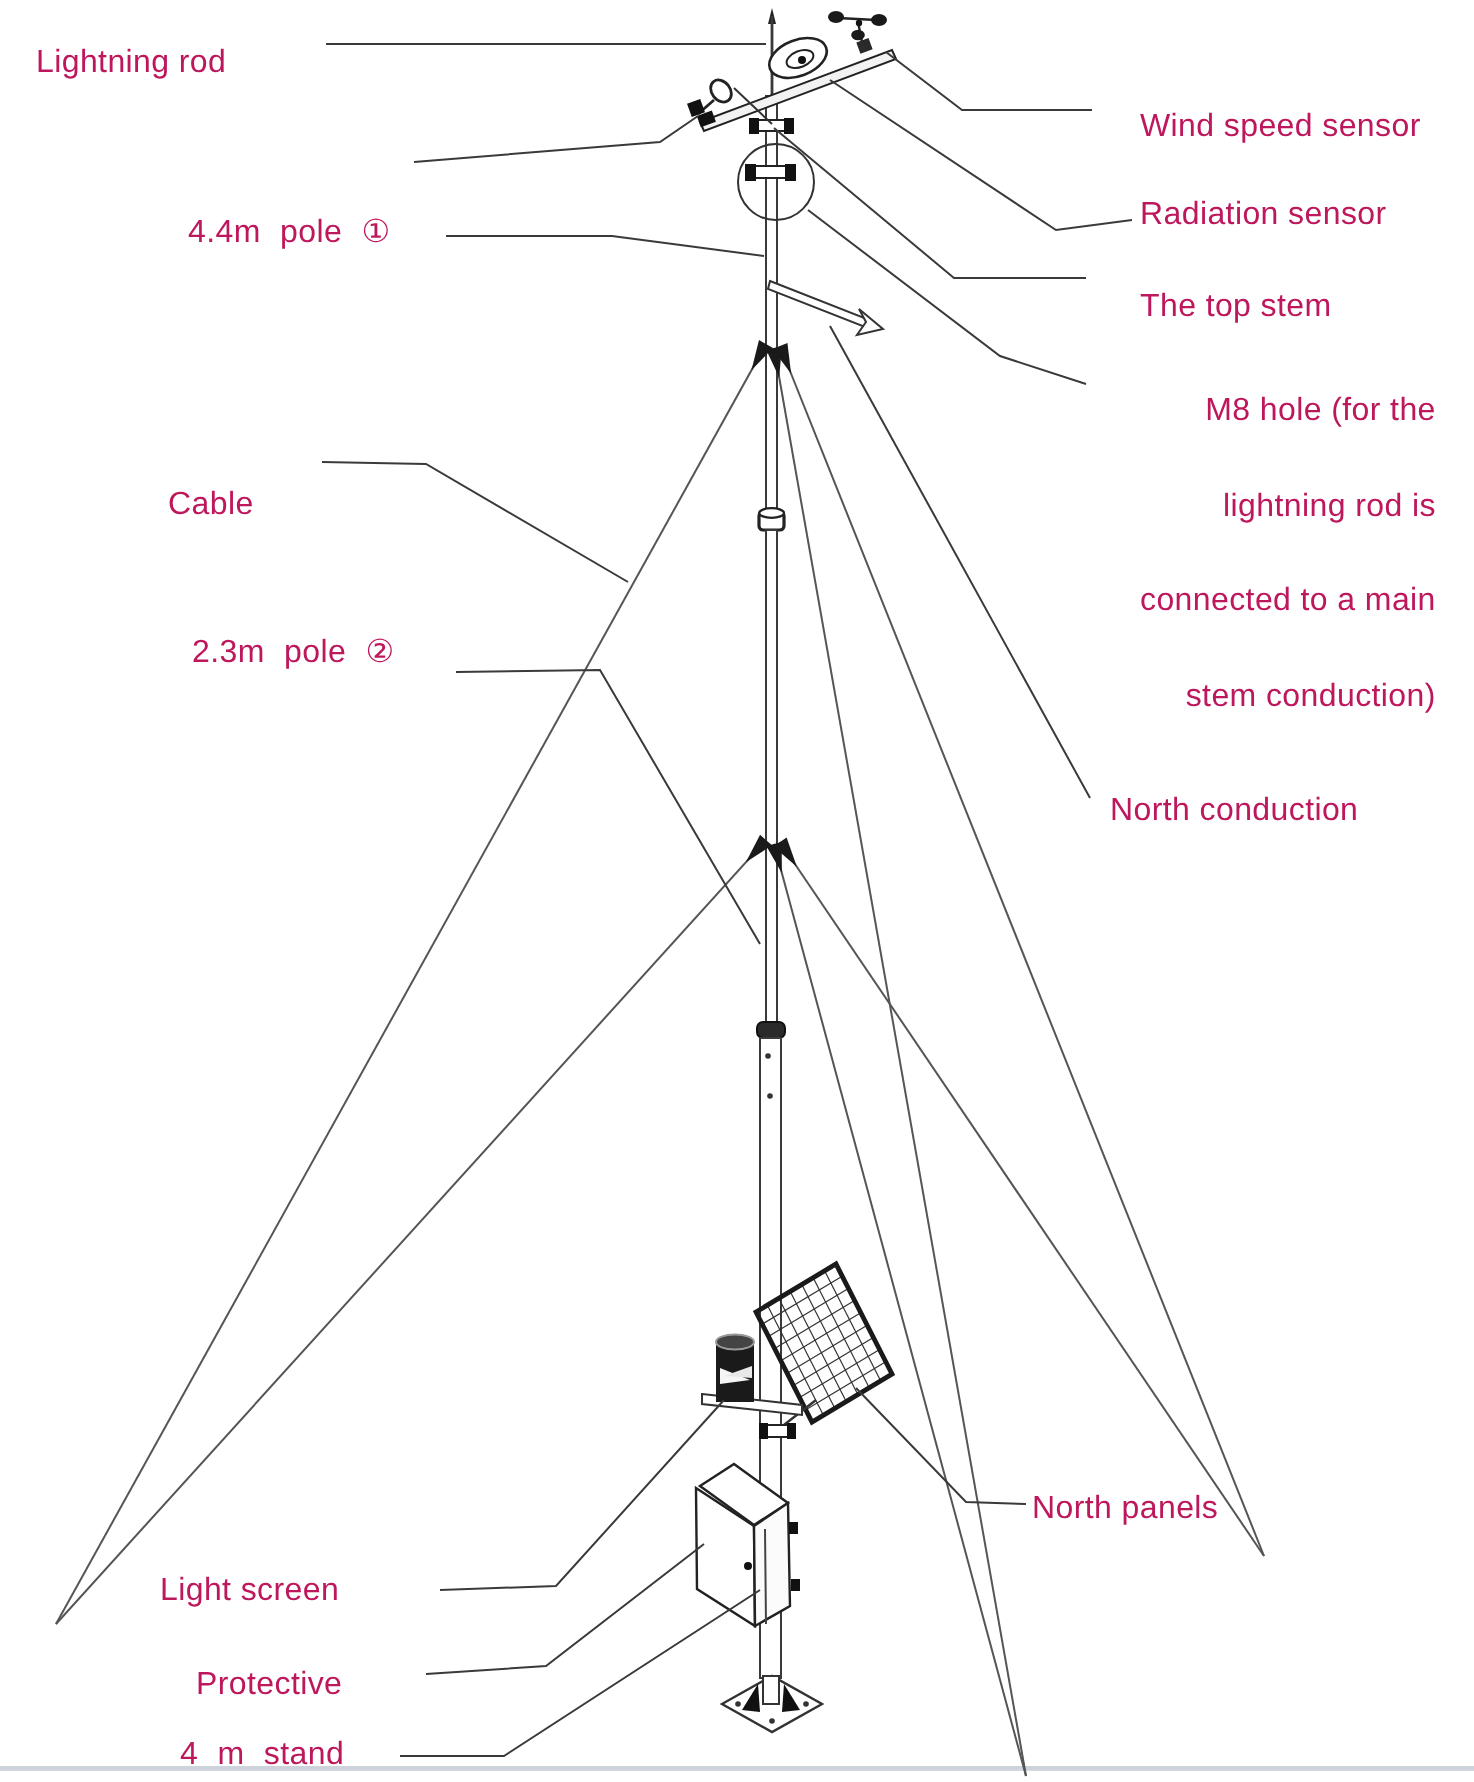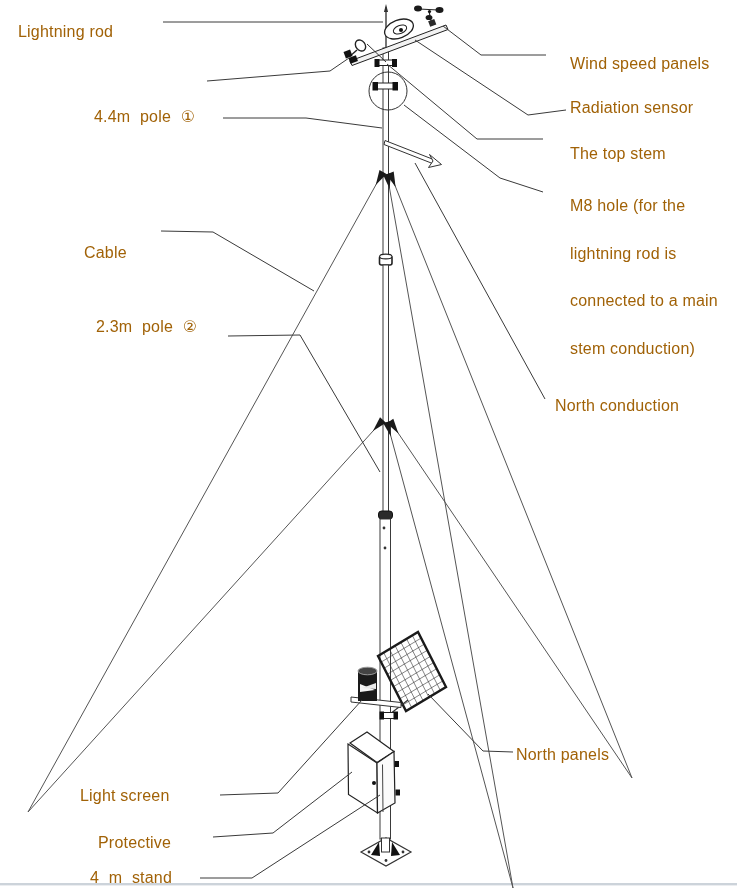--- a/index.html
+++ b/index.html
@@ -2,24 +2,24 @@
 <html><head>
 <meta charset="utf-8">
 <style>
   html,body{margin:0;padding:0;background:#fff;}
   .stage{
     position:relative;width:737px;height:891px;background:#ffffff;overflow:hidden;
     font-family:"Liberation Sans","DejaVu Sans",sans-serif;
   }
   .stage svg{position:absolute;left:0;top:0;}
   .lbl{
-    position:absolute;font-size:16px;color:#a16207;white-space:nowrap;
+    position:absolute;font-size:16px;color:#be185d;white-space:nowrap;
     letter-spacing:.2px;line-height:18px;
   }
-  .lbl.multiline{white-space:pre-line;line-height:47.5px;}
+  .lbl.multiline{white-space:pre-line;line-height:47.5px;text-align:right;}
   .lbl.wide{word-spacing:5px;}
 </style>
 </head>
 <body>
 
 <div class="stage">
 
   <svg width="737" height="891" viewBox="0 0 737 891">
     <defs>
       <marker id="wireArrow" markerUnits="userSpaceOnUse" markerWidth="16" markerHeight="9" refX="15" refY="4.5" orient="auto">
@@ -180,21 +180,21 @@
       <polyline points="220,795 278,793 362,700"></polyline>
       <polyline points="213,837 273,833 352,772"></polyline>
       <polyline points="200,878 252,878 380,795"></polyline>
     </g>
   </svg>
 
   <div class="lbl" style="left:18px;top:23px">Lightning rod</div>
   <div class="lbl wide" style="left:94px;top:108px">4.4m pole ①</div>
   <div class="lbl" style="left:84px;top:244px">Cable</div>
   <div class="lbl wide" style="left:96px;top:318px">2.3m pole ②</div>
-  <div class="lbl" style="left:570px;top:55px">Wind speed panels</div>
+  <div class="lbl" style="left:570px;top:55px">Wind speed sensor</div>
   <div class="lbl" style="left:570px;top:99px">Radiation sensor</div>
   <div class="lbl" style="left:570px;top:145px">The top stem</div>
   <div class="lbl multiline" style="left:570px;top:182px">M8 hole (for the
 lightning rod is
 connected to a main
 stem conduction)</div>
   <div class="lbl" style="left:555px;top:397px">North conduction</div>
   <div class="lbl" style="left:516px;top:746px">North panels</div>
   <div class="lbl" style="left:80px;top:787px">Light screen</div>
   <div class="lbl" style="left:98px;top:834px">Protective</div>

